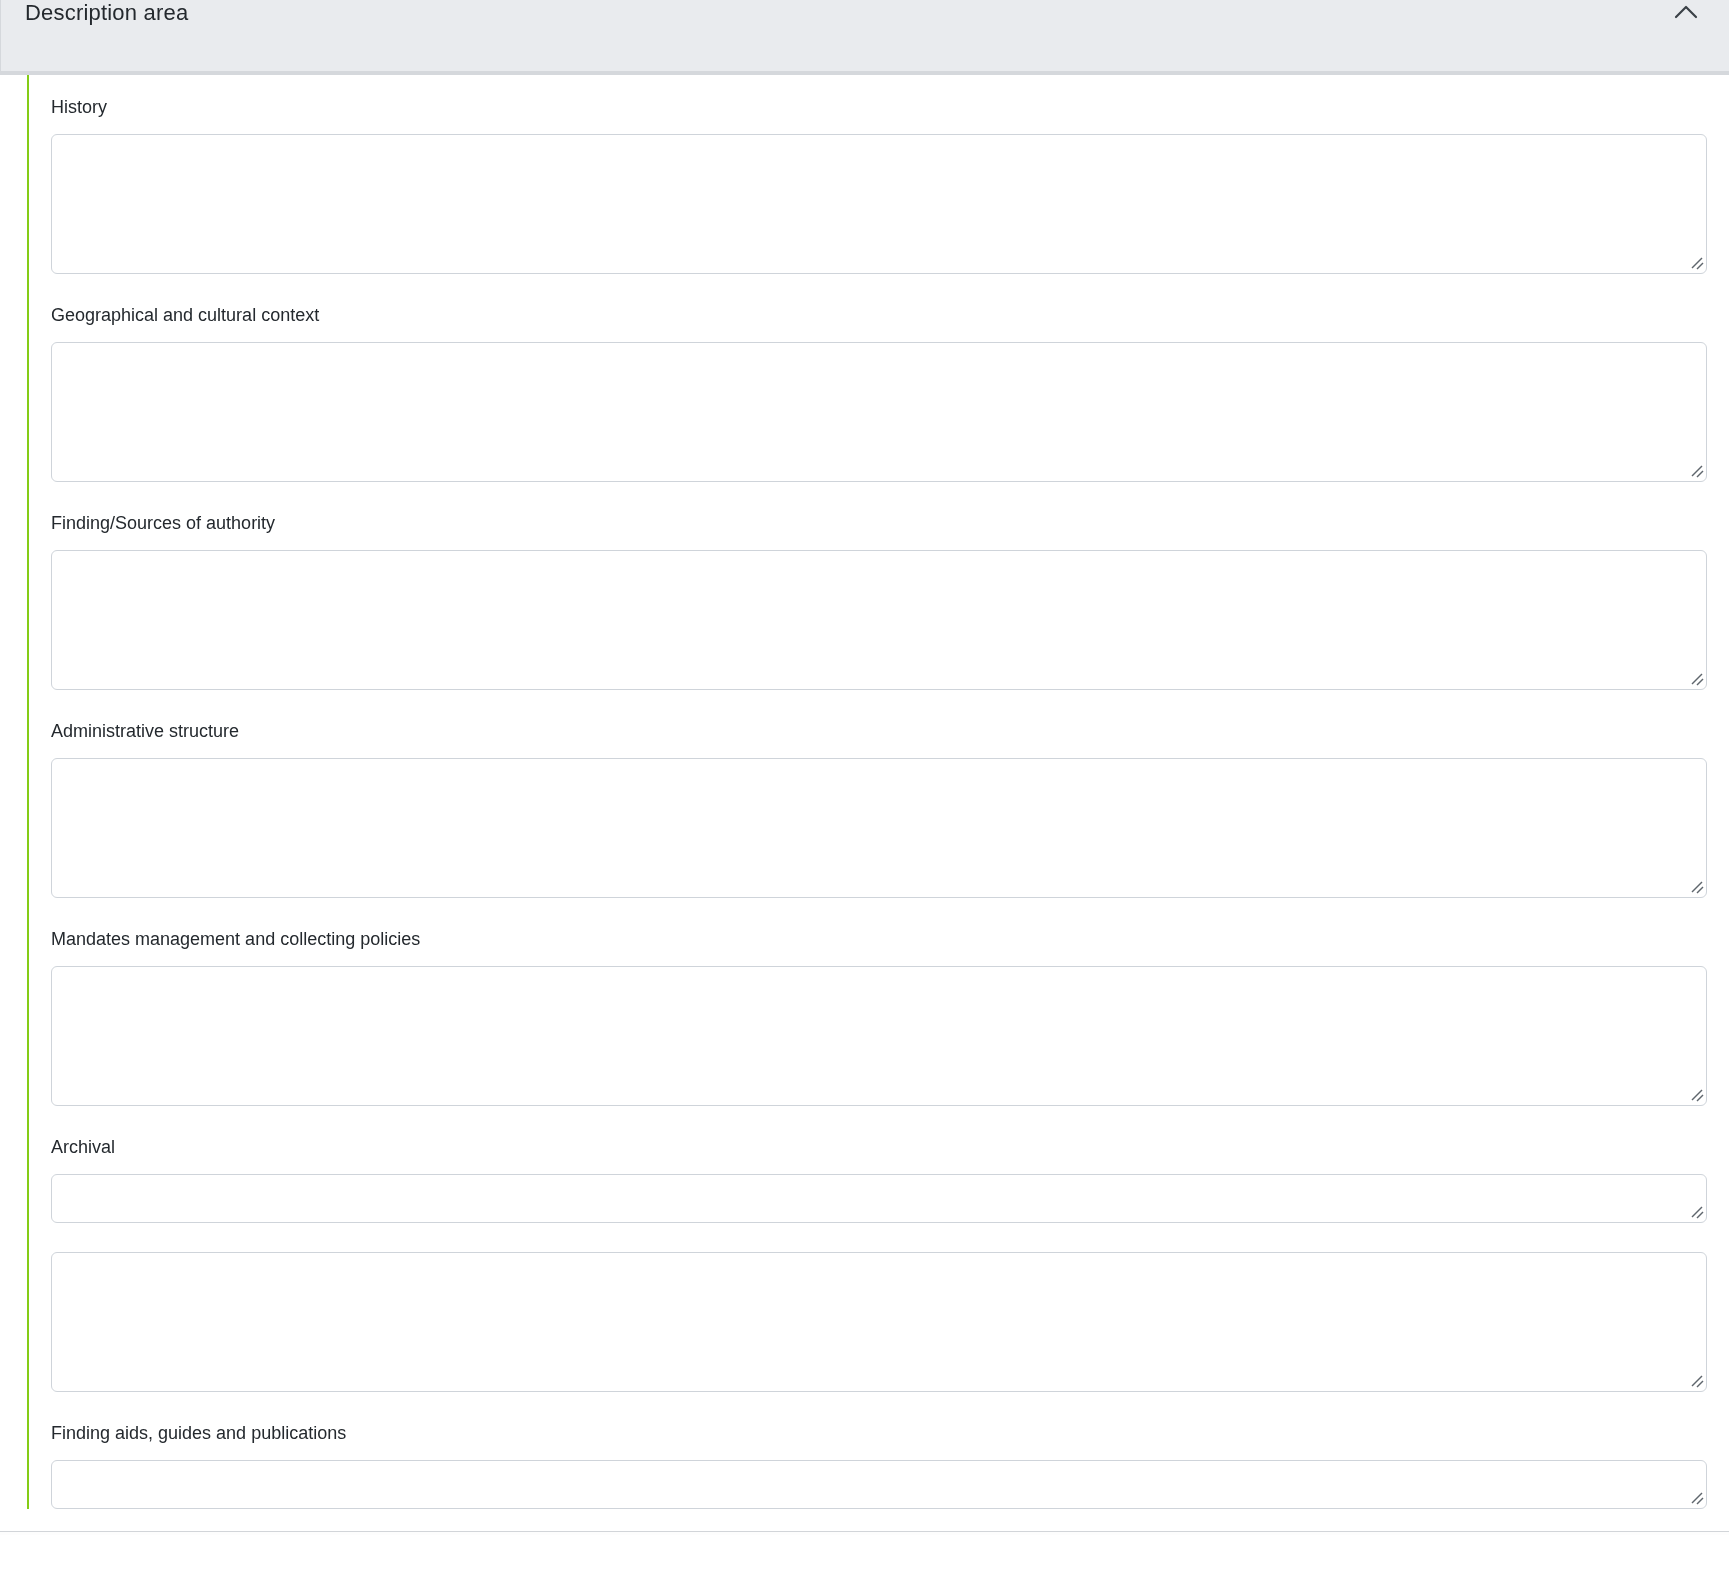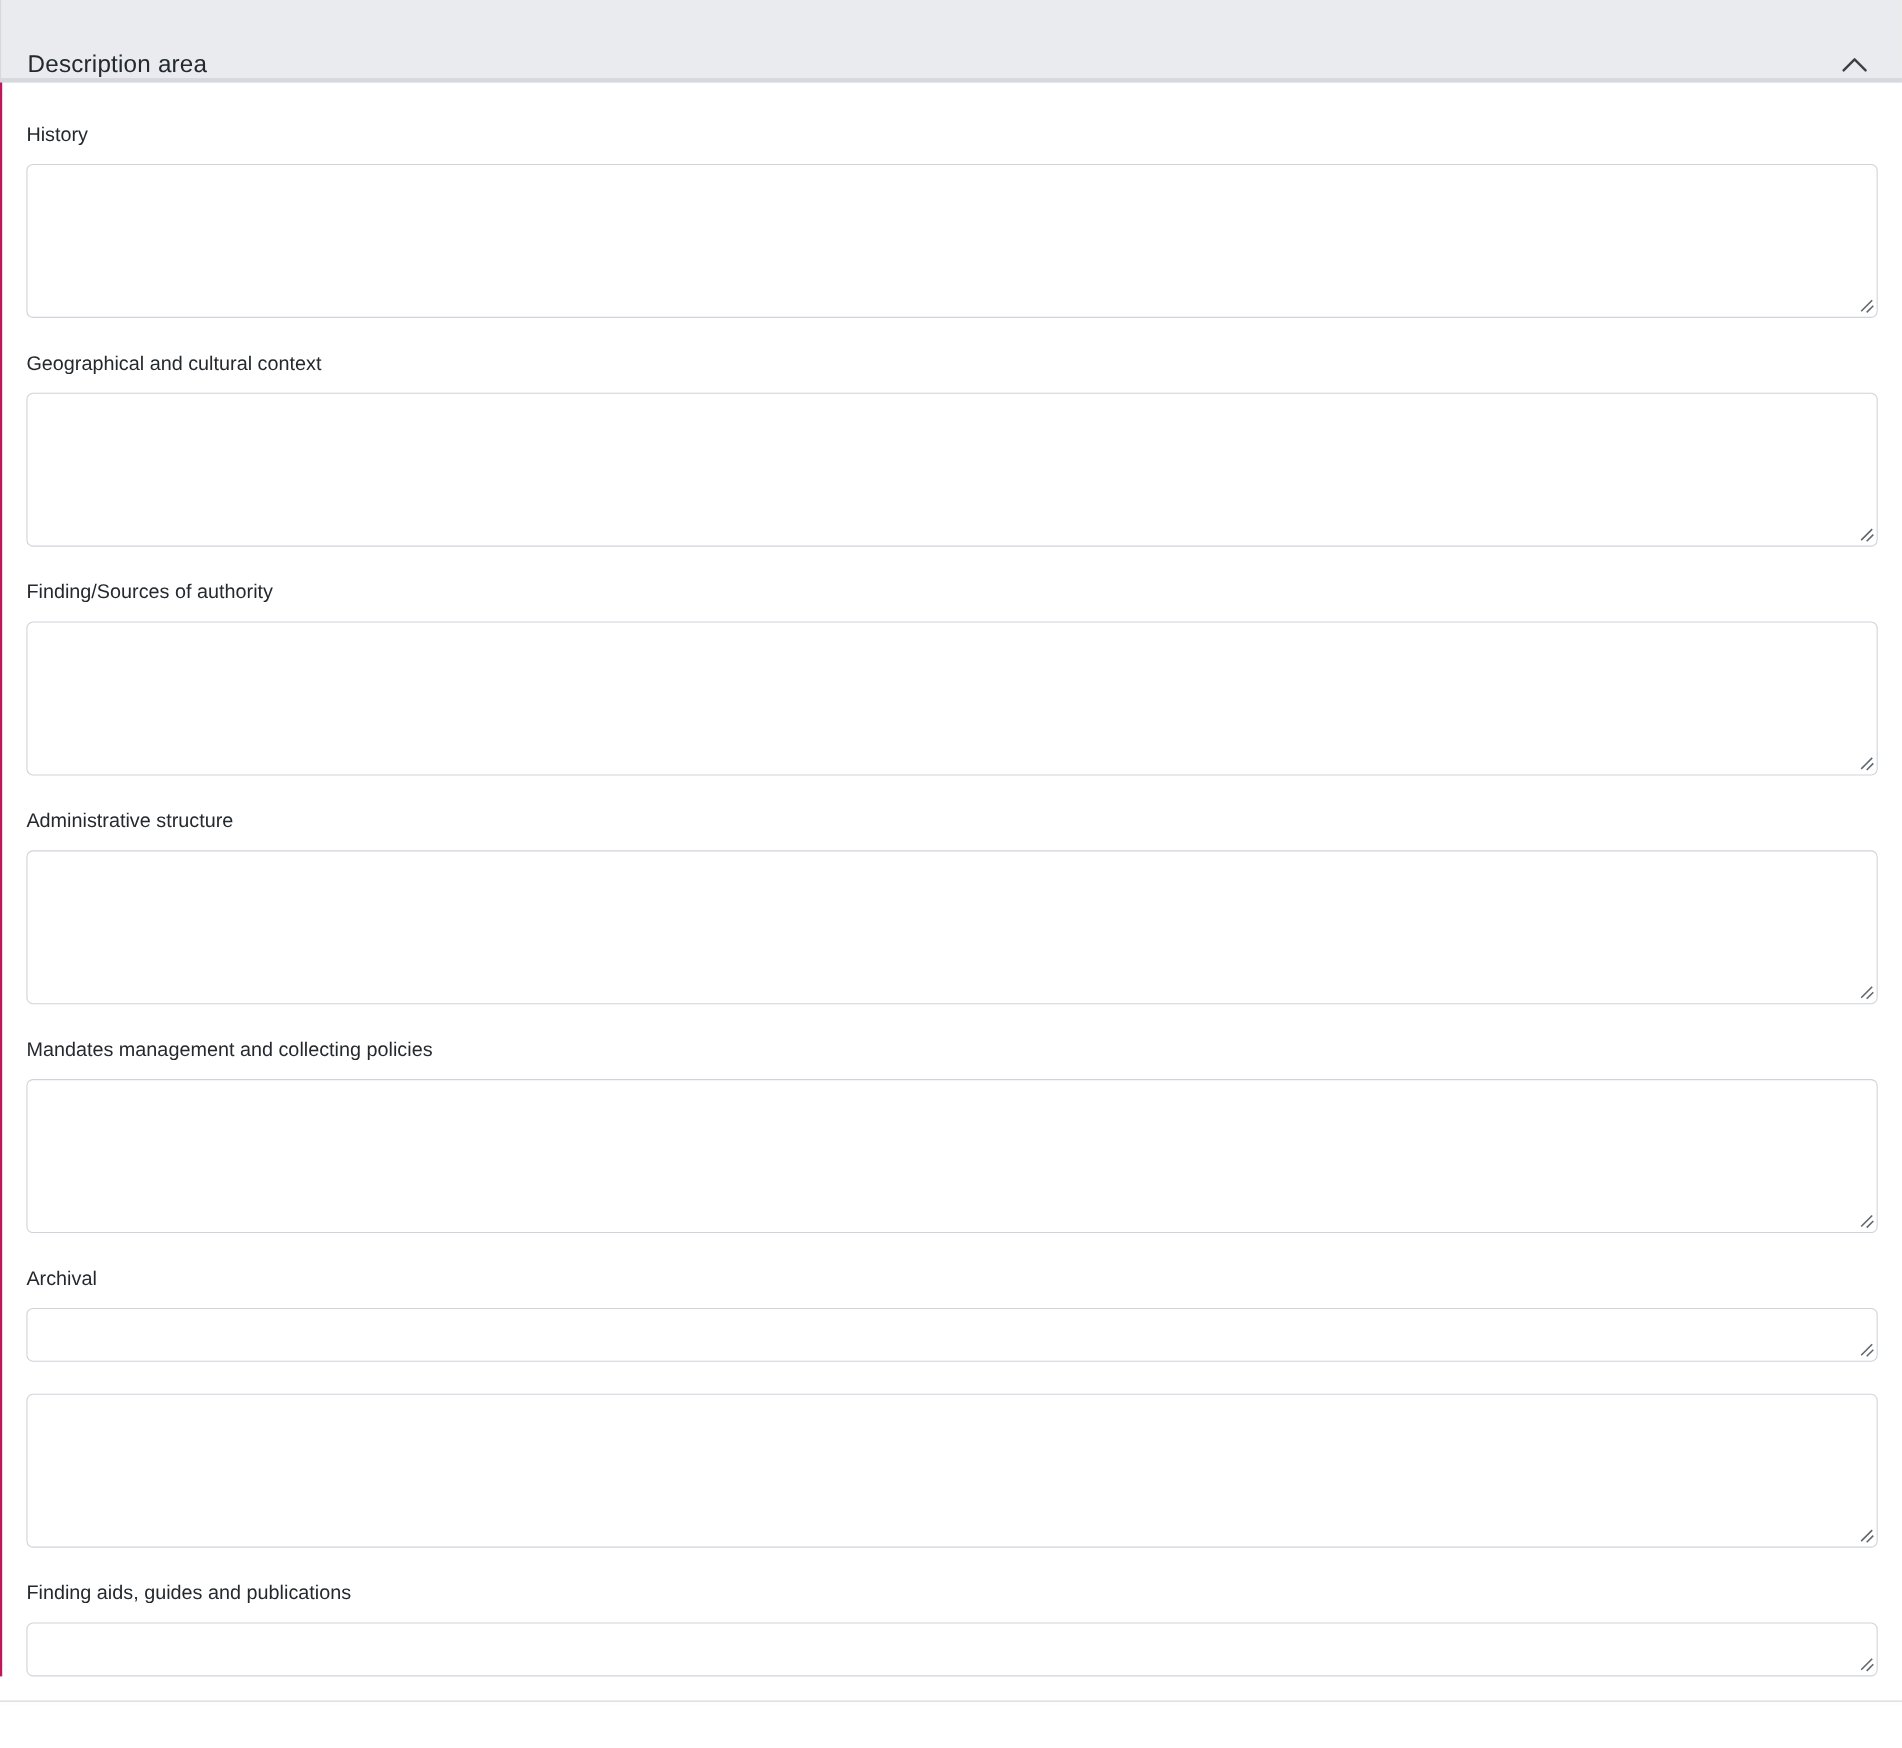--- a/index.html
+++ b/index.html
@@ -11,43 +11,44 @@
   }
   .page { width: 1729px; height: 1589px; overflow: hidden; position: relative; }
 
   
   .section-header {
     height: 75px;
     background: #e9ebee;
     border-bottom: 4px solid #d5d8dc;
     border-left: 1px solid #d5d8dc;
     display: flex;
-    align-items: flex-end;
+    align-items: flex-start;
     justify-content: space-between;
     padding: 0 26px 0 24px;
   }
   .section-title {
     font-size: 22px;
     font-weight: 500;
     color: #24292e;
     letter-spacing: 0.2px;
   }
   .collapse-btn {
     background: transparent;
     border: none;
     padding: 4px;
     cursor: pointer;
     display: flex;
     align-items: center;
   }
 
   
   .section-body {
-    border-left: 2px solid #be185d;
-    padding: 35px 22px 0 22px;
+    border-left: 2px solid #84cc16;
+    padding: 20px 22px 0 22px;
+    margin-left: 27px;
   }
   .field-group { margin-bottom: 29px; }
   .field-label {
     display: block;
     font-size: 18px;
     line-height: 25px;
     color: #24292e;
     margin-bottom: 14px;
   }
   .textarea-wrap { position: relative; }

